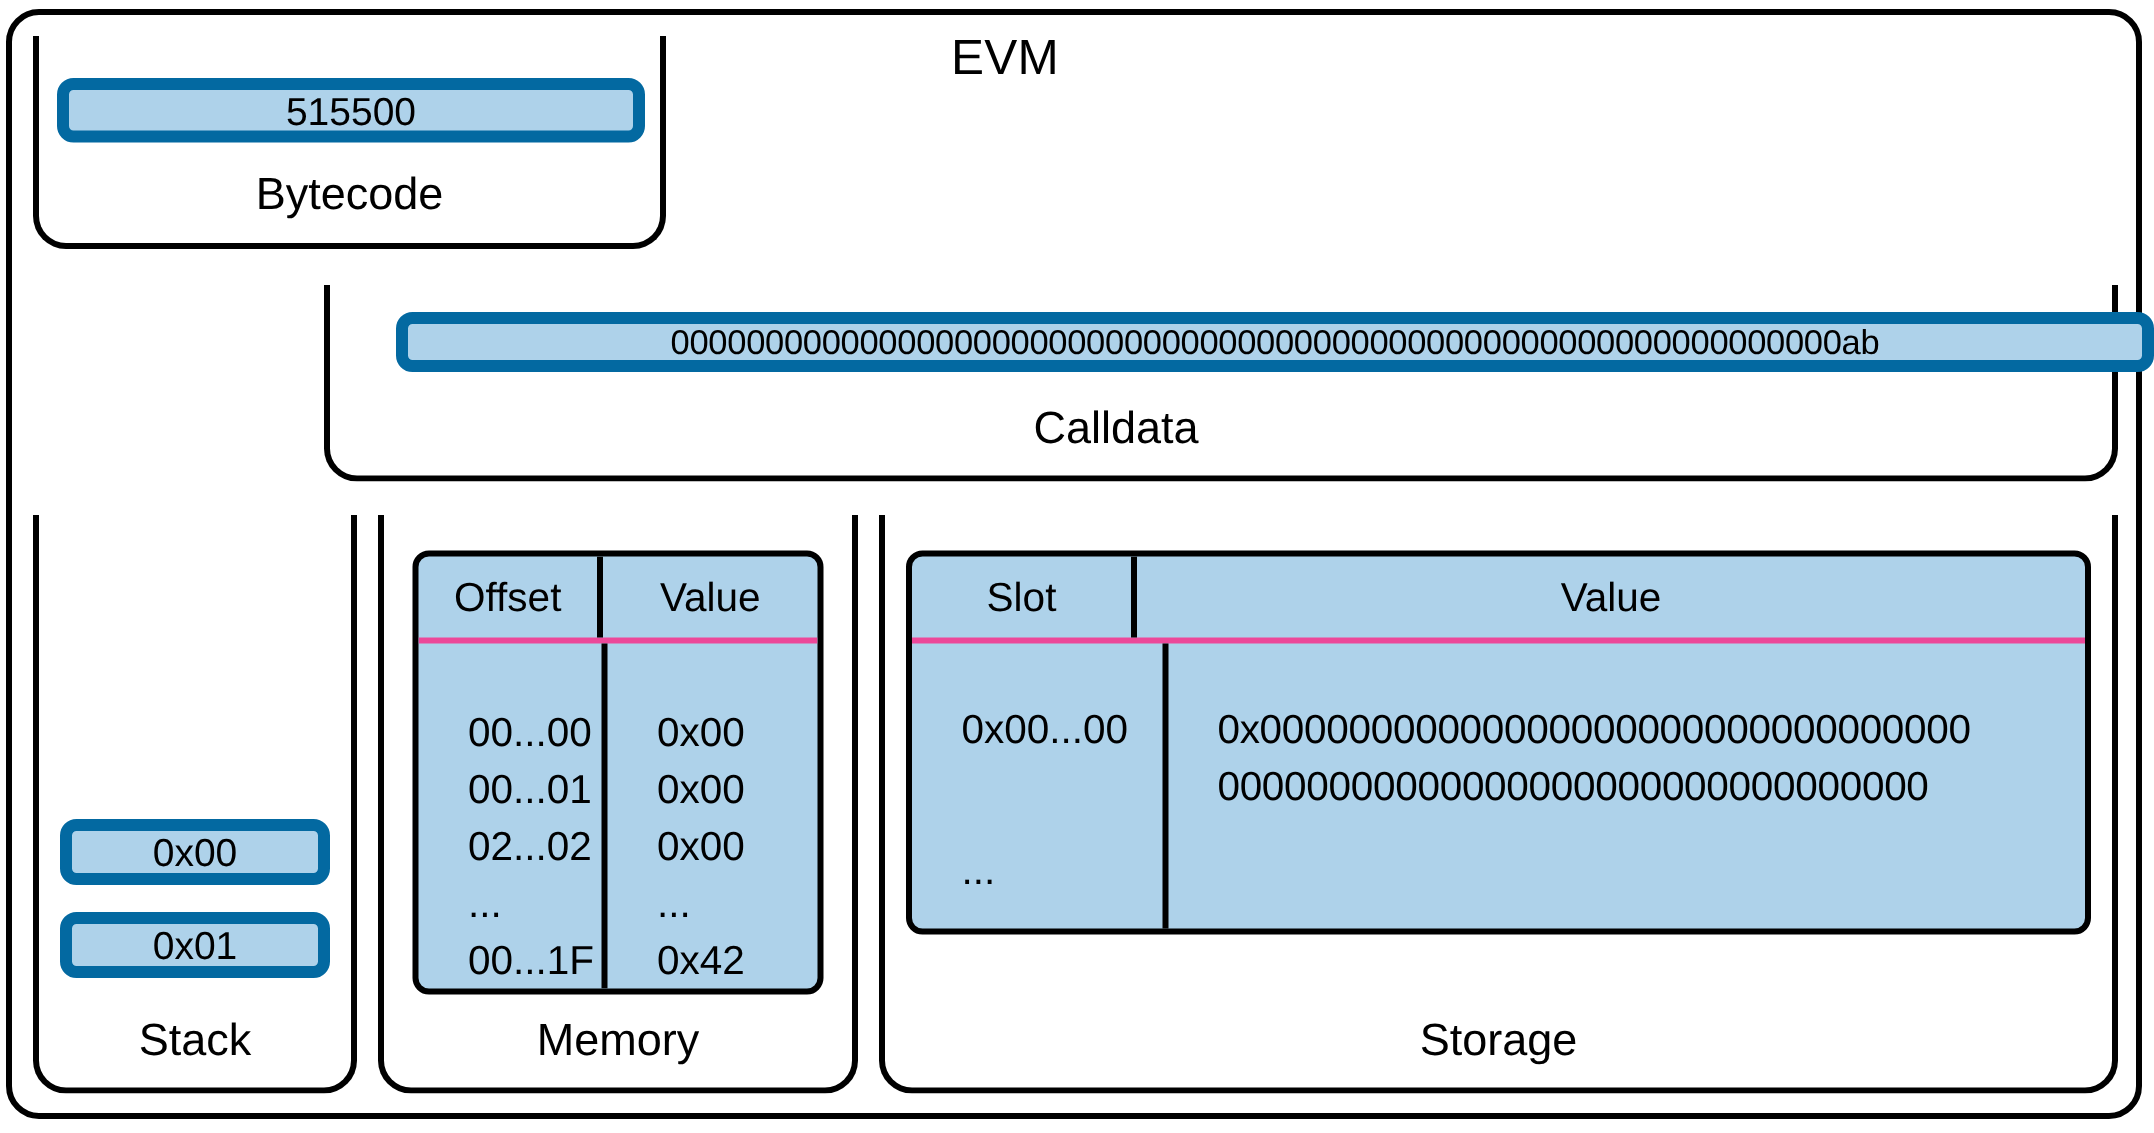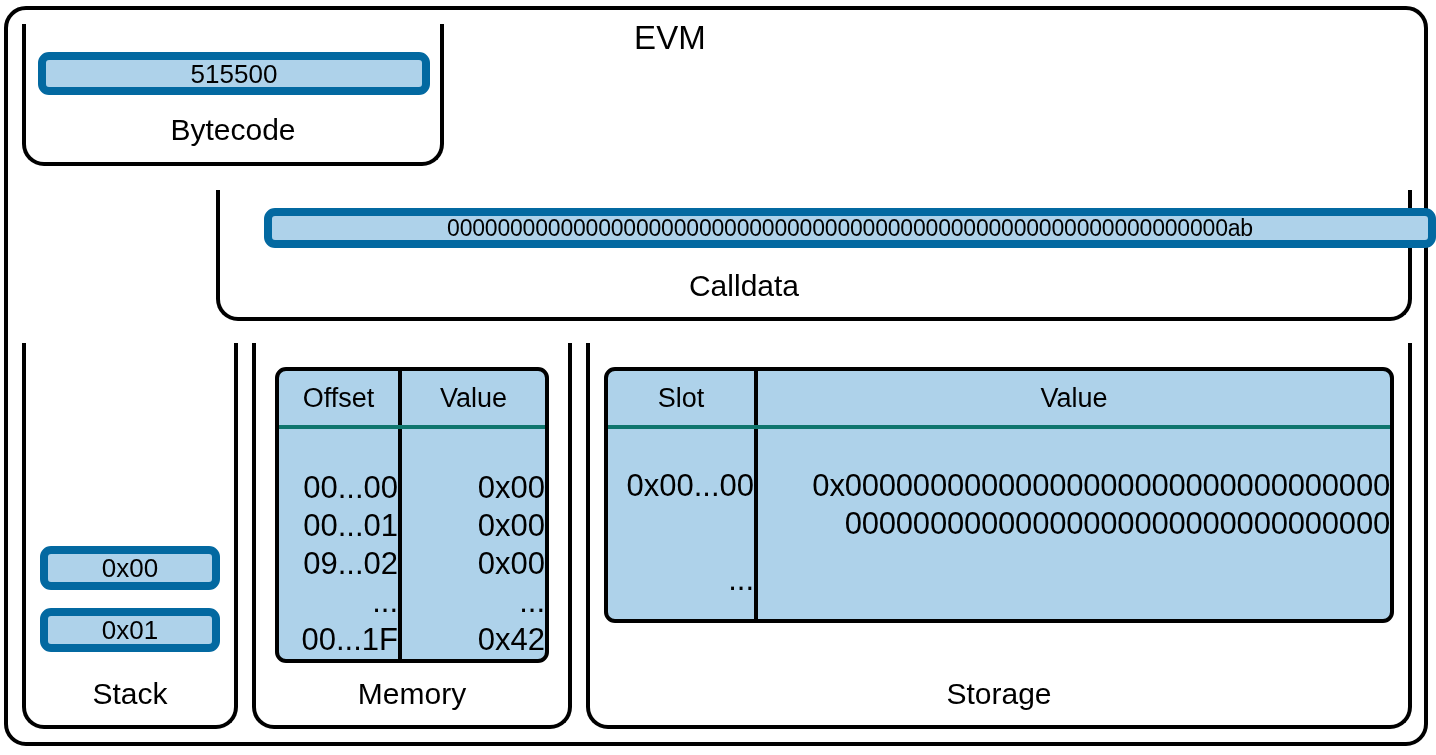--- a/index.html
+++ b/index.html
@@ -115,45 +115,46 @@
     box-sizing: border-box;
     background: #aed2ea;
     border: 4px solid #000000;
     border-radius: 11px;
     display: flex;
     flex-direction: column;
     overflow: hidden;
   }
   .tbl-head {
     display: flex;
-    border-bottom: 4px solid #0f766e;
+    border-bottom: 4px solid #ec4899;
     flex: 0 0 auto;
   }
   .tbl-body {
     display: flex;
     flex: 1 1 auto;
   }
   .tbl-col-div {
     border-right: 4px solid #000000;
   }
   .th {
     display: flex;
     align-items: center;
     justify-content: center;
     font-size: 27px;
     line-height: 1;
     box-sizing: border-box;
   }
   .td {
     display: flex;
     flex-direction: column;
-    align-items: flex-end;
-    box-sizing: border-box;
-    font-size: 31px;
+    align-items: flex-start;
+    box-sizing: border-box;
+    font-size: 27px;
     line-height: 38px;
+    margin-left: 33px;
   }
 
   
   #memory-table { left: 275px; top: 367px; width: 274px; height: 296px; }
   #memory-table .col-offset { width: 123px; }
   #memory-table .col-value  { width: 143px; }
   #memory-table .tbl-head   { height: 54px; }
   #memory-table .td         { padding-top: 40px; }
 
   
@@ -197,21 +198,21 @@
   <div class="u-box" id="memory-box"></div>
   <div class="tbl" id="memory-table">
     <div class="tbl-head">
       <div class="th col-offset tbl-col-div">Offset</div>
       <div class="th col-value">Value</div>
     </div>
     <div class="tbl-body">
       <div class="td col-offset tbl-col-div">
         <div>00...00</div>
         <div>00...01</div>
-        <div>09...02</div>
+        <div>02...02</div>
         <div class="ellipsis-row">...</div>
         <div>00...1F</div>
       </div>
       <div class="td col-value">
         <div>0x00</div>
         <div>0x00</div>
         <div>0x00</div>
         <div class="ellipsis-row">...</div>
         <div>0x42</div>
       </div>

